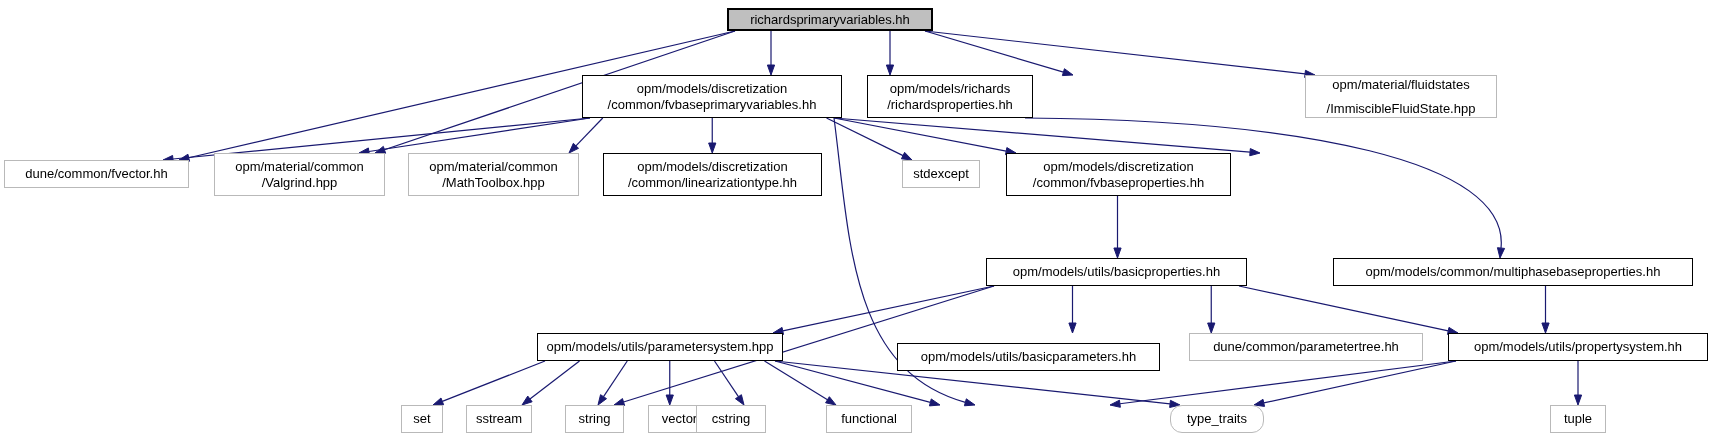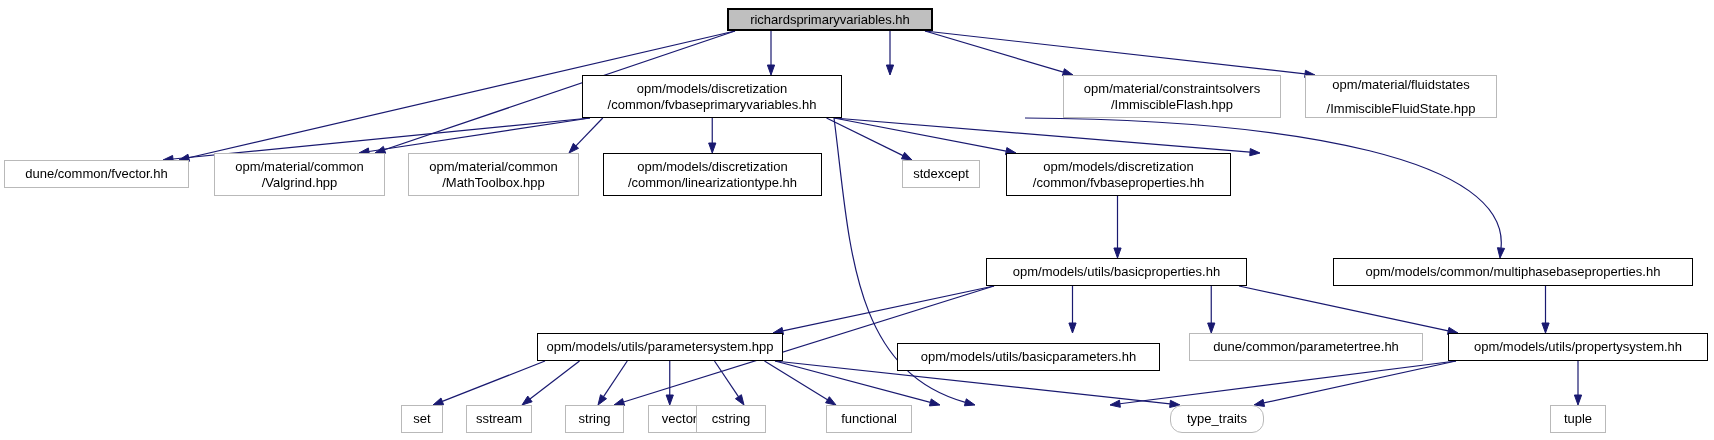--- a/index.html
+++ b/index.html
@@ -167,23 +167,23 @@
         <polygon class="edge-arrow" points="1578,405 1574.4,395 1581.6,395"></polygon>
       </g>
     </svg>
 <div class="node main" style="left: 727px; top: 8px; width: 206px; height: 23px;">
       <span>richardsprimaryvariables.hh</span>
     </div>
     <div class="node linked" style="left: 582px; top: 75px; width: 260px; height: 43px;">
       <span>opm/models/discretization</span>
       <span>/common/fvbaseprimaryvariables.hh</span>
     </div>
-    <div class="node plain" style="left: 1063px; top: 75px; width: 218px; height: 43px;">
-      <span>opm/material/constraintsolvers</span>
-      <span>/ImmiscibleFlash.hpp</span>
+    <div class="node linked" style="left: 867px; top: 75px; width: 166px; height: 43px;">
+      <span>opm/models/richards</span>
+      <span>/richardsproperties.hh</span>
     </div>
     <div class="node plain" style="left: 1305px; top: 75px; width: 192px; height: 43px; gap: 8px;">
       <span>opm/material/fluidstates</span>
       <span>/ImmiscibleFluidState.hpp</span>
     </div>
     <div class="node plain" style="left: 4px; top: 160px; width: 185px; height: 28px;">
       <span>dune/common/fvector.hh</span>
     </div>
     <div class="node plain" style="left: 214px; top: 153px; width: 171px; height: 43px;">
       <span>opm/material/common</span>

